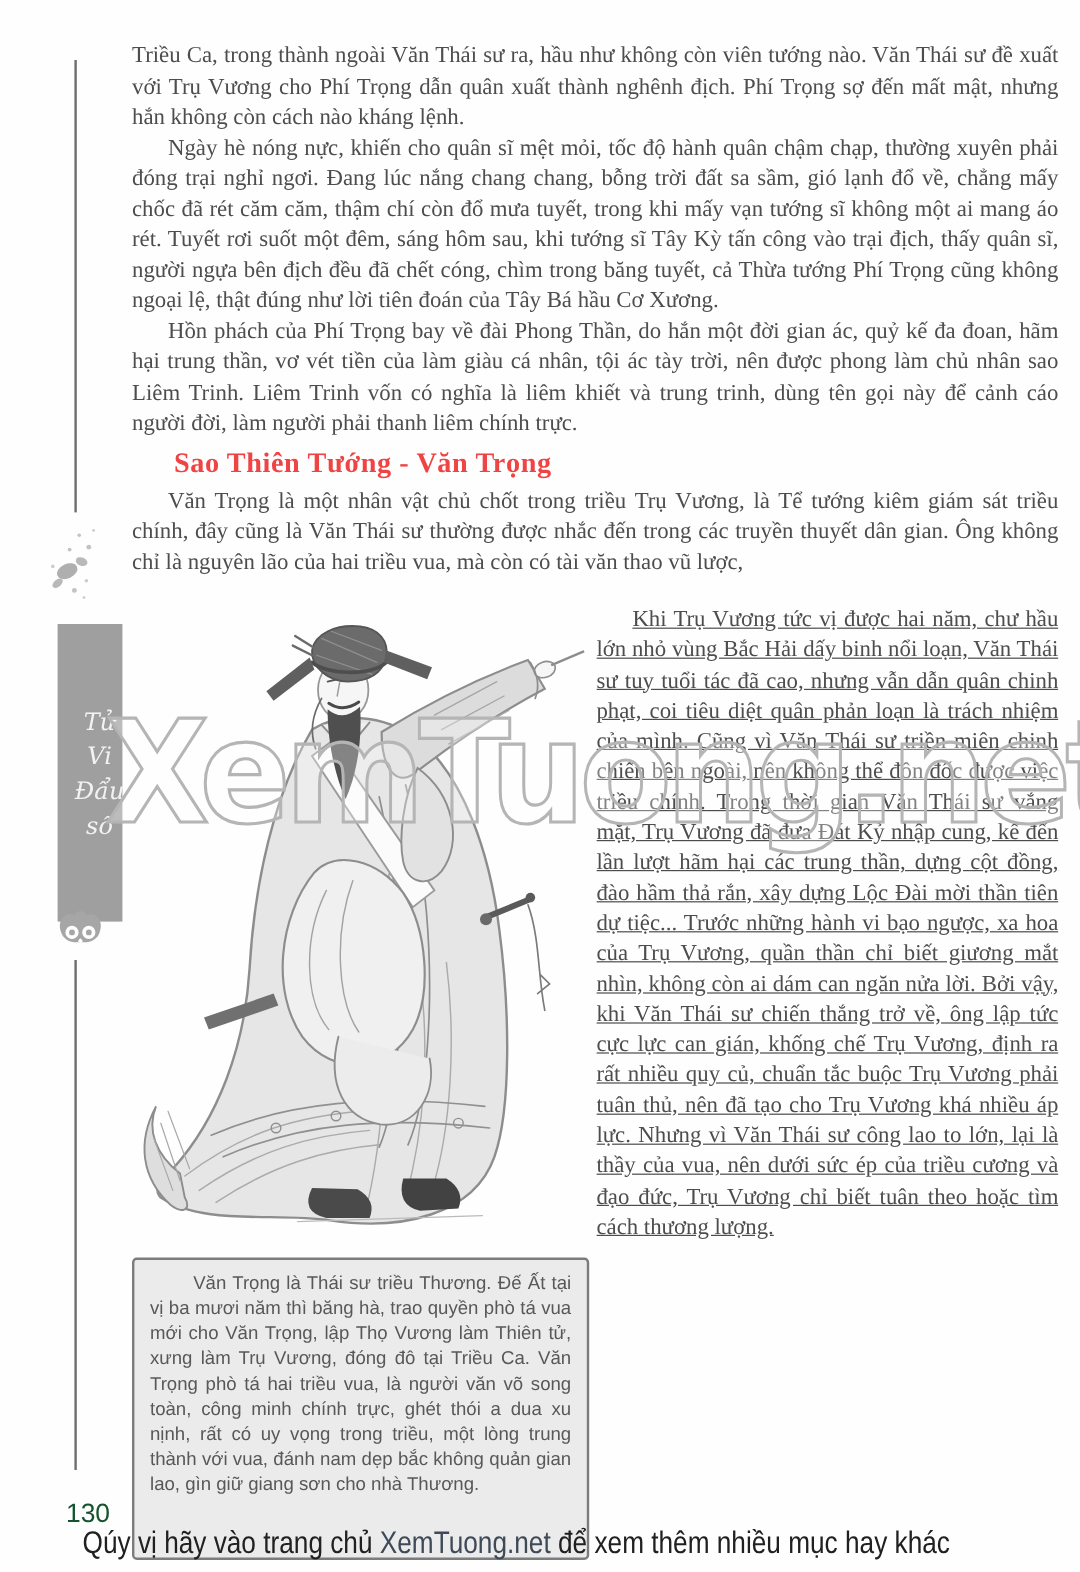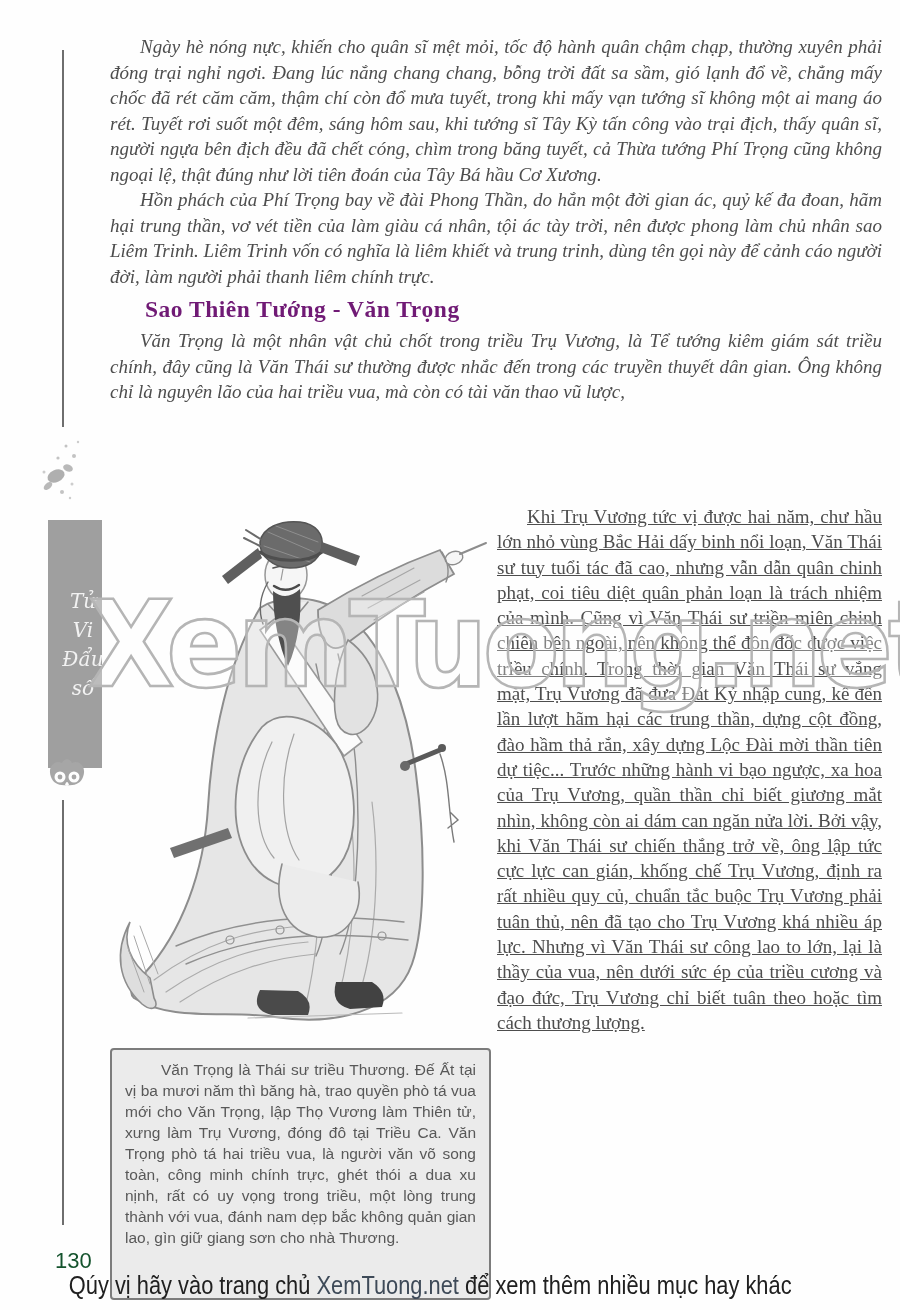--- a/index.html
+++ b/index.html
@@ -12,23 +12,23 @@
   .splash{position:absolute;left:36px;top:432px;width:52px;height:78px;}
   .sidebar-bar{position:absolute;left:48px;top:520px;width:38px;height:248px;
         background:var(--sidebar_bar,#9f9f9f);display:flex;flex-direction:column;
         align-items:center;justify-content:center;gap:9px;padding-left:16px;}
   .sidebar-bar span{font-family:"DejaVu Serif",serif;font-style:italic;
         color:#f2f2f2;font-size:20px;line-height:1;}
   .cloud{position:absolute;left:47px;top:755px;width:40px;height:38px;}
   
   .main-top{position:absolute;left:110px;top:34px;width:772px;z-index:2;}
   .main-top p{margin:0;font-size:19px;line-height:25.5px;text-align:justify;}
-  .main-top p.indent{text-indent:30px;font-style:italic;}
+  .main-top p.indent{text-indent:30px;}
   .heading{margin:7px 0 5px 0;padding-left:35px;font-size:23.5px;font-weight:bold;
-        color:#701a75;letter-spacing:.5px;}
+        color:#ef4444;letter-spacing:.5px;}
   
   .illustration{position:absolute;left:110px;top:512px;width:385px;height:535px;z-index:1;}
   .right-col{position:absolute;left:497px;top:504px;width:385px;height:745px;overflow:hidden;z-index:2;}
   .right-col p{margin:0;font-size:19px;line-height:25.3px;text-align:justify;}
   .right-col p.indent{text-indent:30px;text-decoration:underline;}
   
   .caption-box{position:absolute;left:110px;top:1048px;width:381px;height:252px;
         box-sizing:border-box;background:var(--caption_bg,#ebebeb);
         border:2px solid #7c7c7c;border-radius:4px;padding:9px 13px;overflow:hidden;z-index:2;}
   .caption-box p{margin:0;font-family:"Liberation Sans",sans-serif;font-size:15.5px;
@@ -82,20 +82,21 @@
   <svg class="cloud" viewBox="0 0 40 38">
     <path d="M4,22 C0,12 8,4 15,8 C17,3 23,3 25,8 C32,4 40,12 36,22 C34,28 28,31 20,30 C12,31 6,28 4,22 Z" fill="#a6a6a6"></path>
     <circle cx="13" cy="22" r="5.5" fill="#fefefe"></circle>
       <circle cx="13" cy="22" r="2.4" fill="#a6a6a6"></circle>
     <circle cx="27" cy="22" r="5.5" fill="#fefefe"></circle>
       <circle cx="27" cy="22" r="2.4" fill="#a6a6a6"></circle>
     <path d="M18,30 C19,26 21,26 22,30 Z" fill="#fefefe"></path>
   </svg>
 
   <div class="main-top">
+    <p>Triều Ca, trong thành ngoài Văn Thái sư ra, hầu như không còn viên tướng nào. Văn Thái sư đề xuất với Trụ Vương cho Phí Trọng dẫn quân xuất thành nghênh địch. Phí Trọng sợ đến mất mật, nhưng hắn không còn cách nào kháng lệnh.</p>
     <p class="indent">Ngày hè nóng nực, khiến cho quân sĩ mệt mỏi, tốc độ hành quân chậm chạp, thường xuyên phải đóng trại nghỉ ngơi. Đang lúc nắng chang chang, bỗng trời đất sa sầm, gió lạnh đổ về, chẳng mấy chốc đã rét căm căm, thậm chí còn đổ mưa tuyết, trong khi mấy vạn tướng sĩ không một ai mang áo rét. Tuyết rơi suốt một đêm, sáng hôm sau, khi tướng sĩ Tây Kỳ tấn công vào trại địch, thấy quân sĩ, người ngựa bên địch đều đã chết cóng, chìm trong băng tuyết, cả Thừa tướng Phí Trọng cũng không ngoại lệ, thật đúng như lời tiên đoán của Tây Bá hầu Cơ Xương.</p>
     <p class="indent">Hồn phách của Phí Trọng bay về đài Phong Thần, do hắn một đời gian ác, quỷ kế đa đoan, hãm hại trung thần, vơ vét tiền của làm giàu cá nhân, tội ác tày trời, nên được phong làm chủ nhân sao Liêm Trinh. Liêm Trinh vốn có nghĩa là liêm khiết và trung trinh, dùng tên gọi này để cảnh cáo người đời, làm người phải thanh liêm chính trực.</p>
     <h2 class="heading">Sao Thiên Tướng - Văn Trọng</h2>
     <p class="indent">Văn Trọng là một nhân vật chủ chốt trong triều Trụ Vương, là Tể tướng kiêm giám sát triều chính, đây cũng là Văn Thái sư thường được nhắc đến trong các truyền thuyết dân gian. Ông không chỉ là nguyên lão của hai triều vua, mà còn có tài văn thao vũ lược,</p>
   </div>
 
   <svg class="illustration" viewBox="0 0 385 535">
     <g stroke-linecap="round">
 
       <path d="M150,96 C118,150 102,225 98,295 C94,360 72,420 34,462 C22,474 18,480 24,486 C60,510 120,498 165,505 C225,514 285,500 302,452 C316,412 315,330 306,262 C298,198 276,134 238,104 C208,82 172,82 150,96 Z" fill="#e6e6e6" stroke="#8d8d8d" stroke-width="2"></path>

